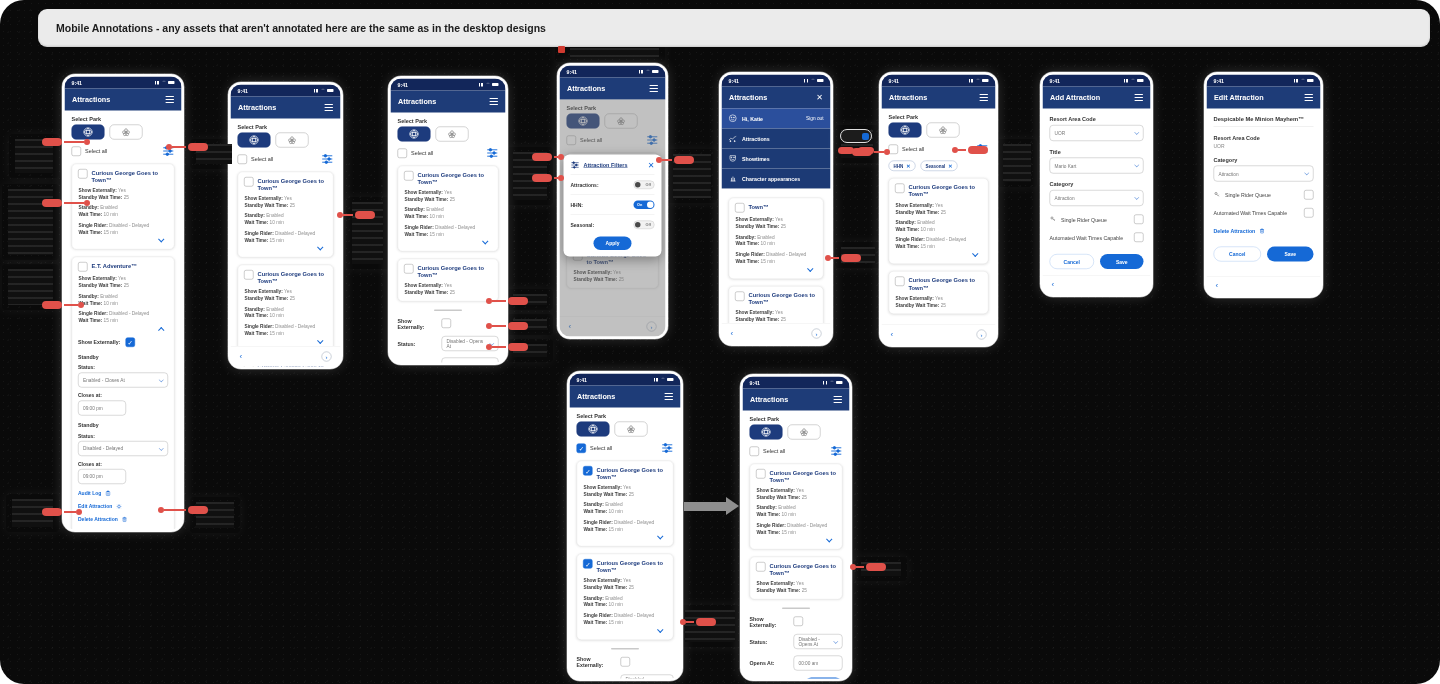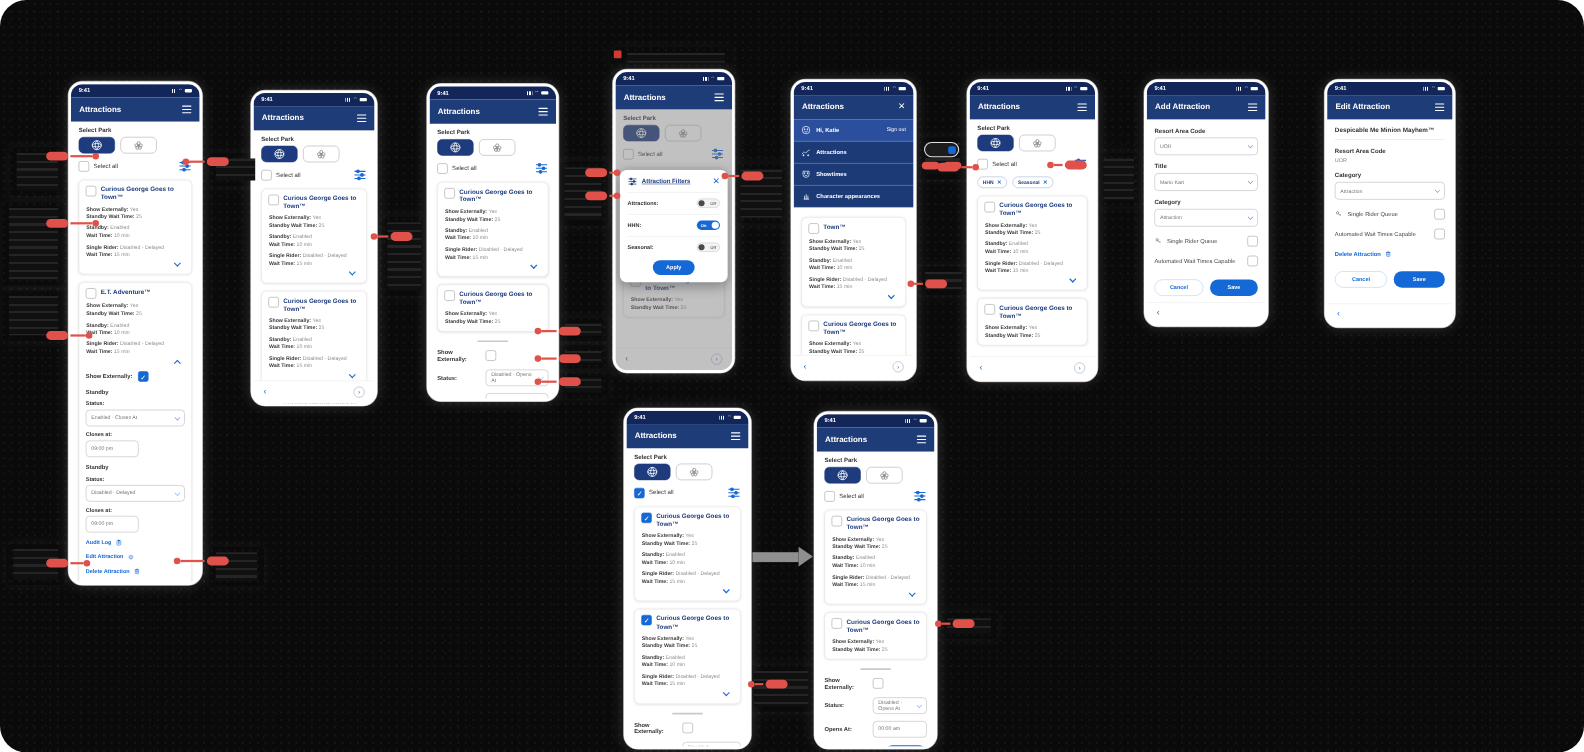--- a/index.html
+++ b/index.html
@@ -208,20 +208,23 @@
         <path d="M6.8 12c1.6 1.6 4.8 1.6 6.4 0"></path>
     </g>
     <g id="i-glove" fill="none" stroke="currentColor" stroke-width="1.6" stroke-linecap="round">
       <path d="M7 16v-6M10.5 16V7M14 16v-6M5.8 16.5h10"></path>
     </g>
   </defs>
 </svg>
 
 <div id="board">
 
+  <div class="topbar">
+    <span>Mobile Annotations - any assets that aren't annotated here are the same as in the desktop designs</span>
+  </div>
 
   <div class="ph" style="left:62px;top:74px;width:244px;height:916px;">
     <div class="sb">
         <span class="time">9:41</span>
         <span class="sic">
           <span class="sg"></span>
           <span class="wf"></span>
           <span class="bt"></span>
         </span>
       </div>

